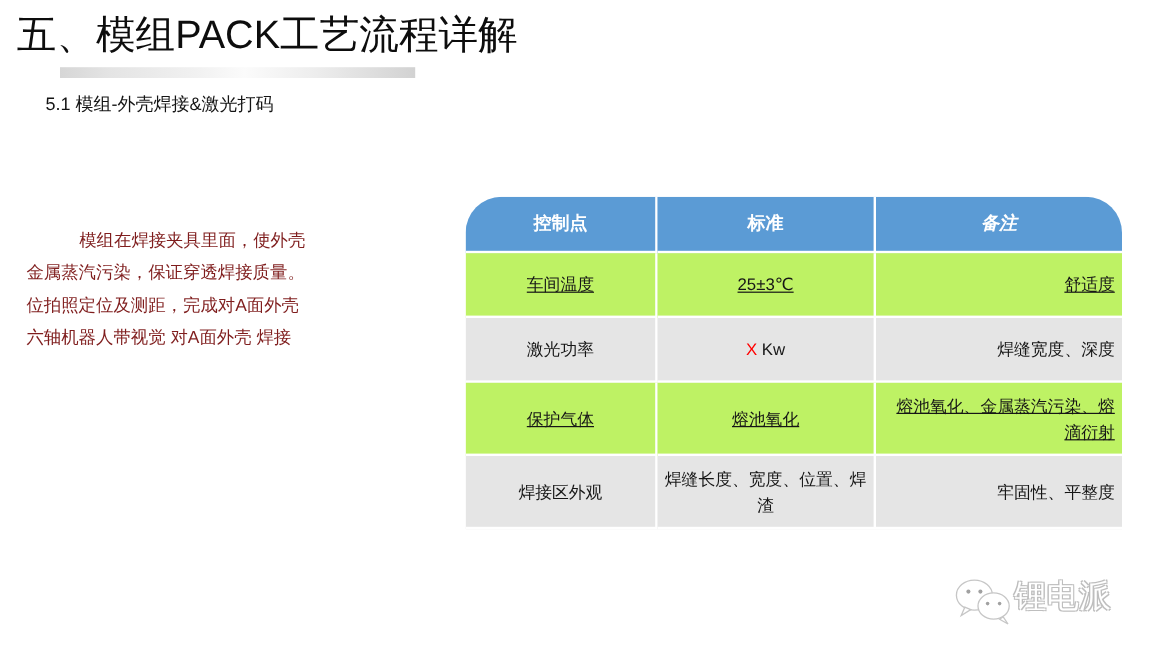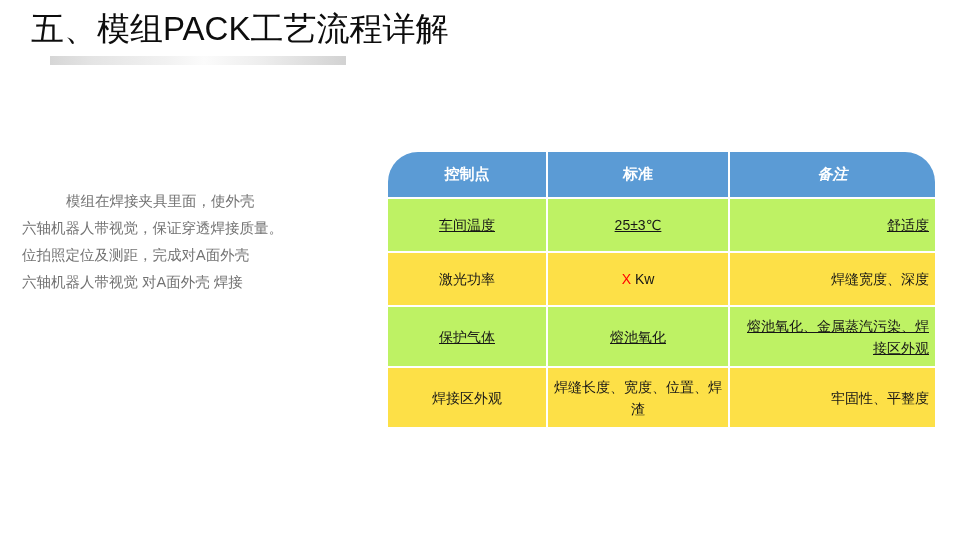--- a/index.html
+++ b/index.html
@@ -29,21 +29,20 @@
     top: 8px;
     width: 520px;
   }
   .slide-title {
     font-size: 33px;
     line-height: 42px;
     color: #0d0d0d;
     font-weight: 400;
     letter-spacing: 0px;
     white-space: nowrap;
-    margin-left: 17px;
   }
   .title-rule {
     margin-top: 6px;
     margin-left: 36px;
     width: 296px;
     height: 9px;
     background: linear-gradient(to right,
                 #d6d6d6 0%,
                 #e4e4e4 14%,
                 #f2f2f2 40%,
@@ -62,34 +61,34 @@
   }
 
   
   .body-text {
     position: absolute;
     left: 22px;
     top: 188px;
     width: 268px;
     font-size: 14.5px;
     line-height: 27px;
-    color: #737373;
+    color: #7f1d1d;
   }
   .body-text .line {
     white-space: nowrap;
   }
   .body-text .line.indent {
     text-indent: 44px;
   }
 
   
   .table-wrap {
     position: absolute;
     left: 388px;
-    top: 152px;
+    top: 164px;
     width: 547px;
     height: 316px;
     overflow: hidden;
     border-radius: 30px;
   }
   table.ctrl-table {
     border-collapse: separate;
     border-spacing: 0;
     width: 547px;
     table-layout: fixed;
@@ -118,21 +117,21 @@
     text-align: center;
     vertical-align: middle;
     border-right: 2px solid #ffffff;
     border-bottom: 2px solid #ffffff;
     padding: 6px 6px;
     line-height: 22px;
   }
   table.ctrl-table td:last-child { border-right: none; text-align: right; }
 
   table.ctrl-table tr.band-a td { background: #bef264; text-decoration: underline; }
-  table.ctrl-table tr.band-b td { background: #fde047; }
+  table.ctrl-table tr.band-b td { background: #e5e5e5; }
 
   table.ctrl-table tr.r-short td { height: 40px; }
   table.ctrl-table tr.r-tall  td { height: 47px; }
 
   .redx { color: #ff0000; }
 
   
   .watermark {
     position: absolute;
     left: 795px;
@@ -166,25 +165,26 @@
   }
 </style>
 </head>
 <body>
 
 <div class="slide">
 
   <div class="title-block">
     <div class="slide-title">五、模组PACK工艺流程详解</div>
     <div class="title-rule"></div>
+    <div class="slide-subtitle">5.1 模组-外壳焊接&amp;激光打码</div>
   </div>
 
   <div class="body-text">
     <div class="line indent">模组在焊接夹具里面，使外壳</div>
-    <div class="line">六轴机器人带视觉，保证穿透焊接质量。</div>
+    <div class="line">金属蒸汽污染，保证穿透焊接质量。</div>
     <div class="line">位拍照定位及测距，完成对A面外壳</div>
     <div class="line">六轴机器人带视觉 对A面外壳 焊接</div>
   </div>
 
   <div class="table-wrap">
     <table class="ctrl-table">
       <colgroup>
         <col class="c1">
           <col class="c2">
           <col class="c3">
@@ -203,26 +203,47 @@
           <td>舒适度</td>
         </tr>
         <tr class="band-b r-short">
           <td>激光功率</td>
           <td><span class="redx">X</span><span> Kw</span></td>
           <td>焊缝宽度、深度</td>
         </tr>
         <tr class="band-a r-tall">
           <td>保护气体</td>
           <td><span class="redx"></span><span>熔池氧化</span></td>
-          <td>熔池氧化、金属蒸汽污染、焊接区外观</td>
+          <td>熔池氧化、金属蒸汽污染、熔滴衍射</td>
         </tr>
         <tr class="band-b r-tall">
           <td>焊接区外观</td>
           <td><span class="redx"></span><span>焊缝长度、宽度、位置、焊渣</span></td>
           <td>牢固性、平整度</td>
         </tr>
 
       </tbody>
     </table>
   </div>
 
+  <div class="watermark">
+    <svg class="wm-logo" viewBox="0 0 52 42">
+      <g fill="#ffffff" stroke="#c2c2c2" stroke-width="1.1">
+        <ellipse cx="17" cy="16" rx="15" ry="12.5"></ellipse>
+        <path d="M9 26 L6 33 L14 28 Z"></path>
+      </g>
+      <g fill="#9a9a9a">
+        <circle cx="12" cy="13" r="1.7"></circle>
+        <circle cx="22" cy="13" r="1.7"></circle>
+      </g>
+      <g fill="#ffffff" stroke="#c2c2c2" stroke-width="1.1">
+        <ellipse cx="33" cy="25" rx="13" ry="11"></ellipse>
+        <path d="M41 34 L45 40 L38 36 Z"></path>
+      </g>
+      <g fill="#9a9a9a">
+        <circle cx="28" cy="23" r="1.5"></circle>
+        <circle cx="38" cy="23" r="1.5"></circle>
+      </g>
+    </svg>
+    <div class="wm-text">锂电派</div>
+  </div>
 
 </div>
 
 </body></html>

